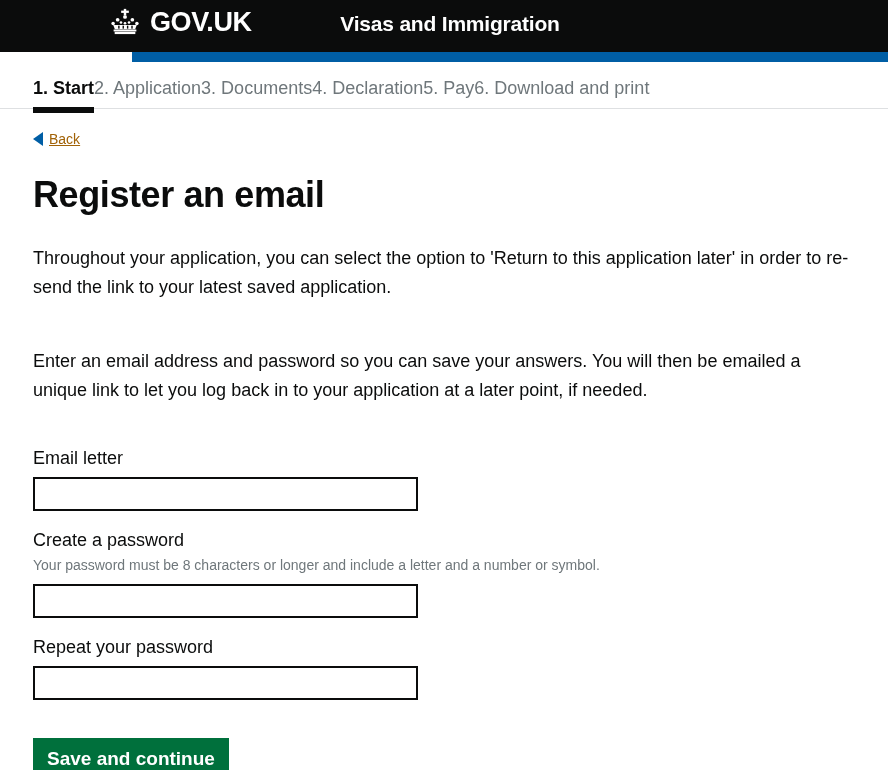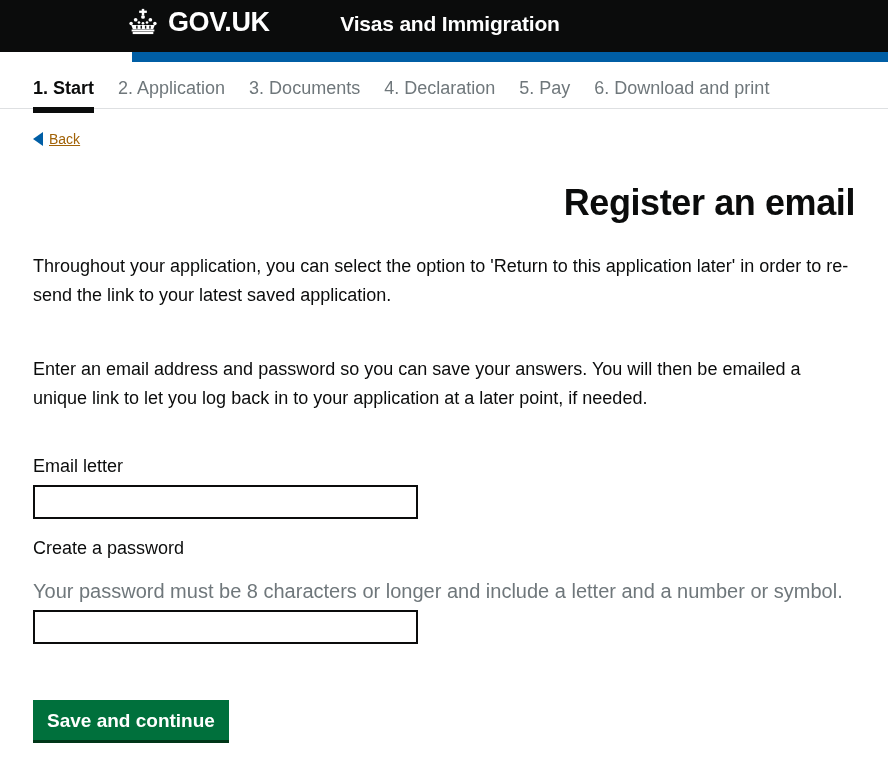--- a/index.html
+++ b/index.html
@@ -18,21 +18,21 @@
 
   
   .gov-header {
     background: #0b0c0c;
     height: 52px;
     position: relative;
     display: block;
   }
   .brand {
     position: absolute;
-    left: 126px;
+    left: 108px;
     top: 7px;
     display: flex;
     align-items: center;
     gap: 8px;
     text-decoration: none;
   }
   .crown-icon {
     display: block;
     width: 34px;
     height: 28px;
@@ -87,21 +87,20 @@
     bottom: 7px;
     height: 1px;
     background: #dee0e2;
   }
   .step-list {
     list-style: none;
     margin: 0;
     padding: 0;
     display: flex;
     align-items: flex-start;
-    gap: 24px;
     position: relative;
     z-index: 2;
     padding-top: 14px;
   }
   .step-item {
     font-size: 18px;
     line-height: 24px;
     color: #6f777b;
     white-space: nowrap;
     position: relative;
@@ -143,24 +142,23 @@
     color: #a16207;
     font-size: 14px;
     line-height: 22px;
     cursor: pointer;
   }
 
   .page-title {
     font-size: 36px;
     line-height: 42px;
     font-weight: bold;
-    margin: 32px 0 0 0;
+    margin: 24px 0 0 0;
     letter-spacing: -0.4px;
     color: #0b0c0c;
-    text-align: right;
   }
 
   .body-text {
     font-size: 18px;
     line-height: 29px;
     margin: 0;
     color: #0b0c0c;
     max-width: 840px;
   }
   .para-1 { margin-top: 45px; }
@@ -174,24 +172,24 @@
     margin-bottom: 0;
   }
   .form-label {
     display: block;
     font-size: 18px;
     line-height: 22px;
     color: #0b0c0c;
   }
   .form-hint {
     display: block;
-    font-size: 20px;
+    font-size: 14px;
     line-height: 22px;
     color: #6f777b;
-    margin-top: 21px;
+    margin-top: 3px;
   }
   .text-input {
     display: block;
     box-sizing: border-box;
     width: 385px;
     height: 34px;
     margin-top: 8px;
     border: 2px solid #0b0c0c;
     background: #ffffff;
     font-family: "Liberation Sans", sans-serif;
@@ -291,19 +289,23 @@
     <div class="gap-email"></div>
 
     <div class="form-group">
       <label class="form-label" for="password-input">Create a password</label>
       <span class="form-hint">Your password must be 8 characters or longer and include a letter and a number or symbol.</span>
       <input id="password-input" class="text-input" type="password" placeholder="" style="">
     </div>
 
     <div class="gap-pwd"></div>
 
+    <div class="form-group">
+      <label class="form-label" for="password-repeat-input">Repeat your password</label>
+      <input id="password-repeat-input" class="text-input" type="password" placeholder="" style="">
+    </div>
 
     <div class="submit-wrap">
       <button type="submit" class="submit-button">Save and continue</button>
     </div>
 
   </form>
 </main>
 
 </body></html>

